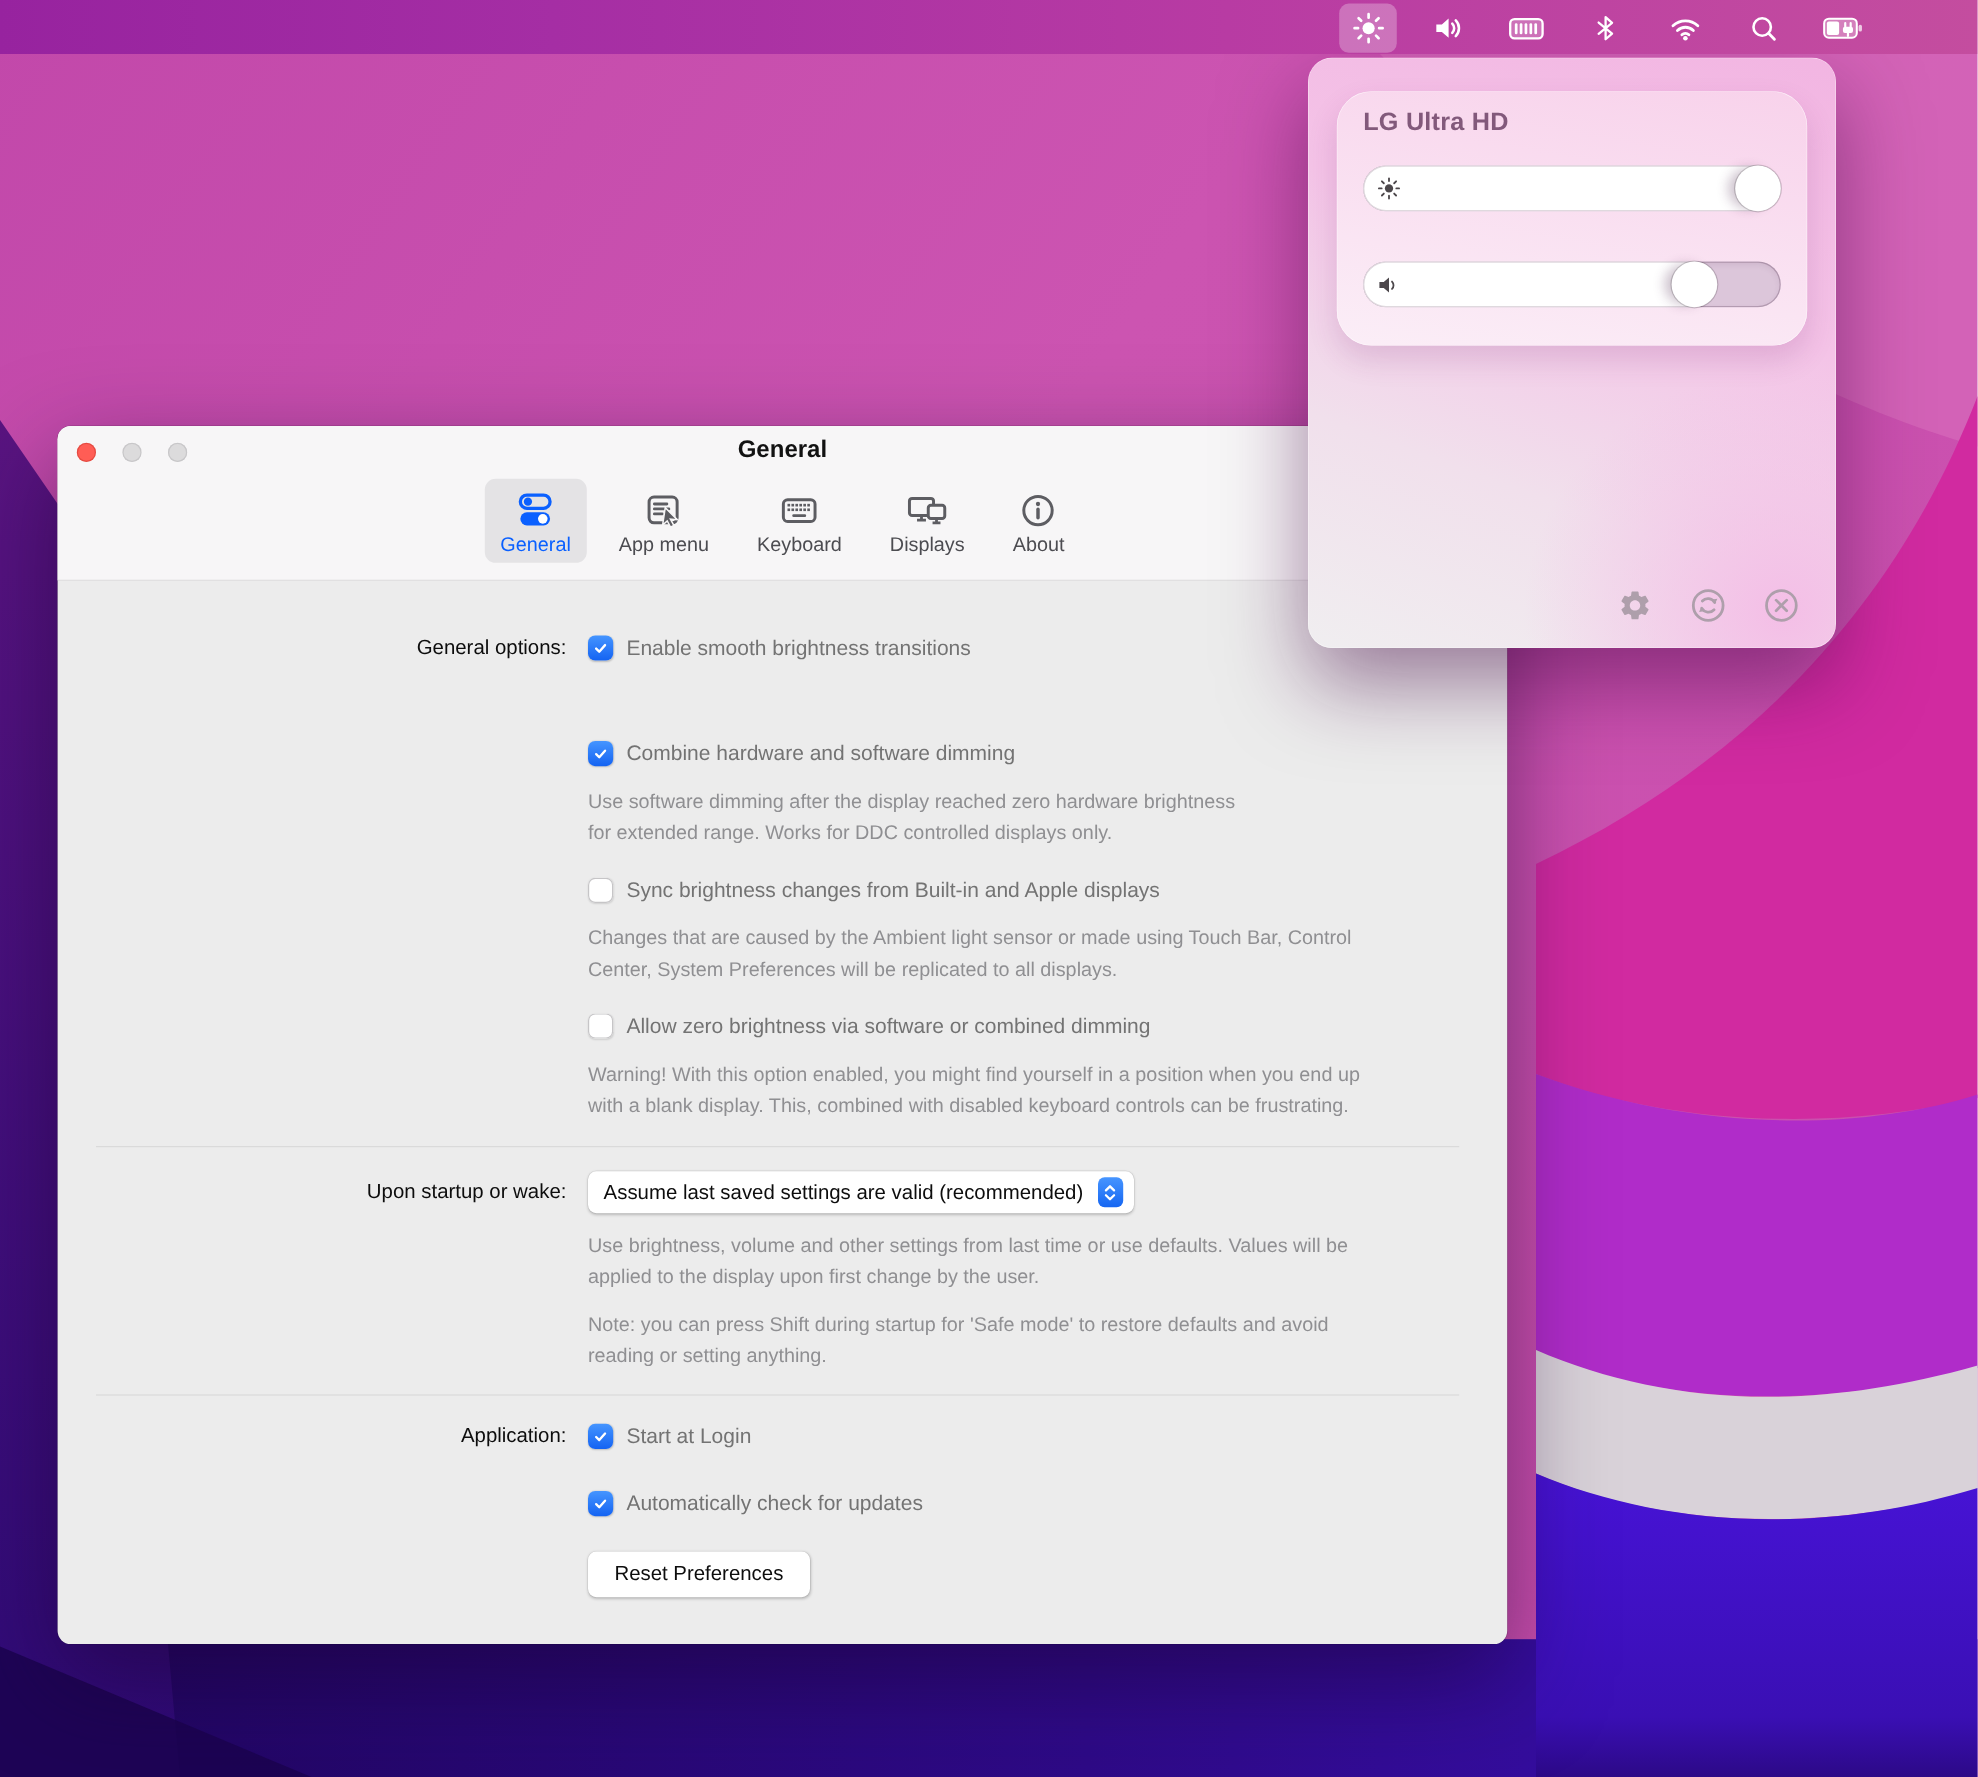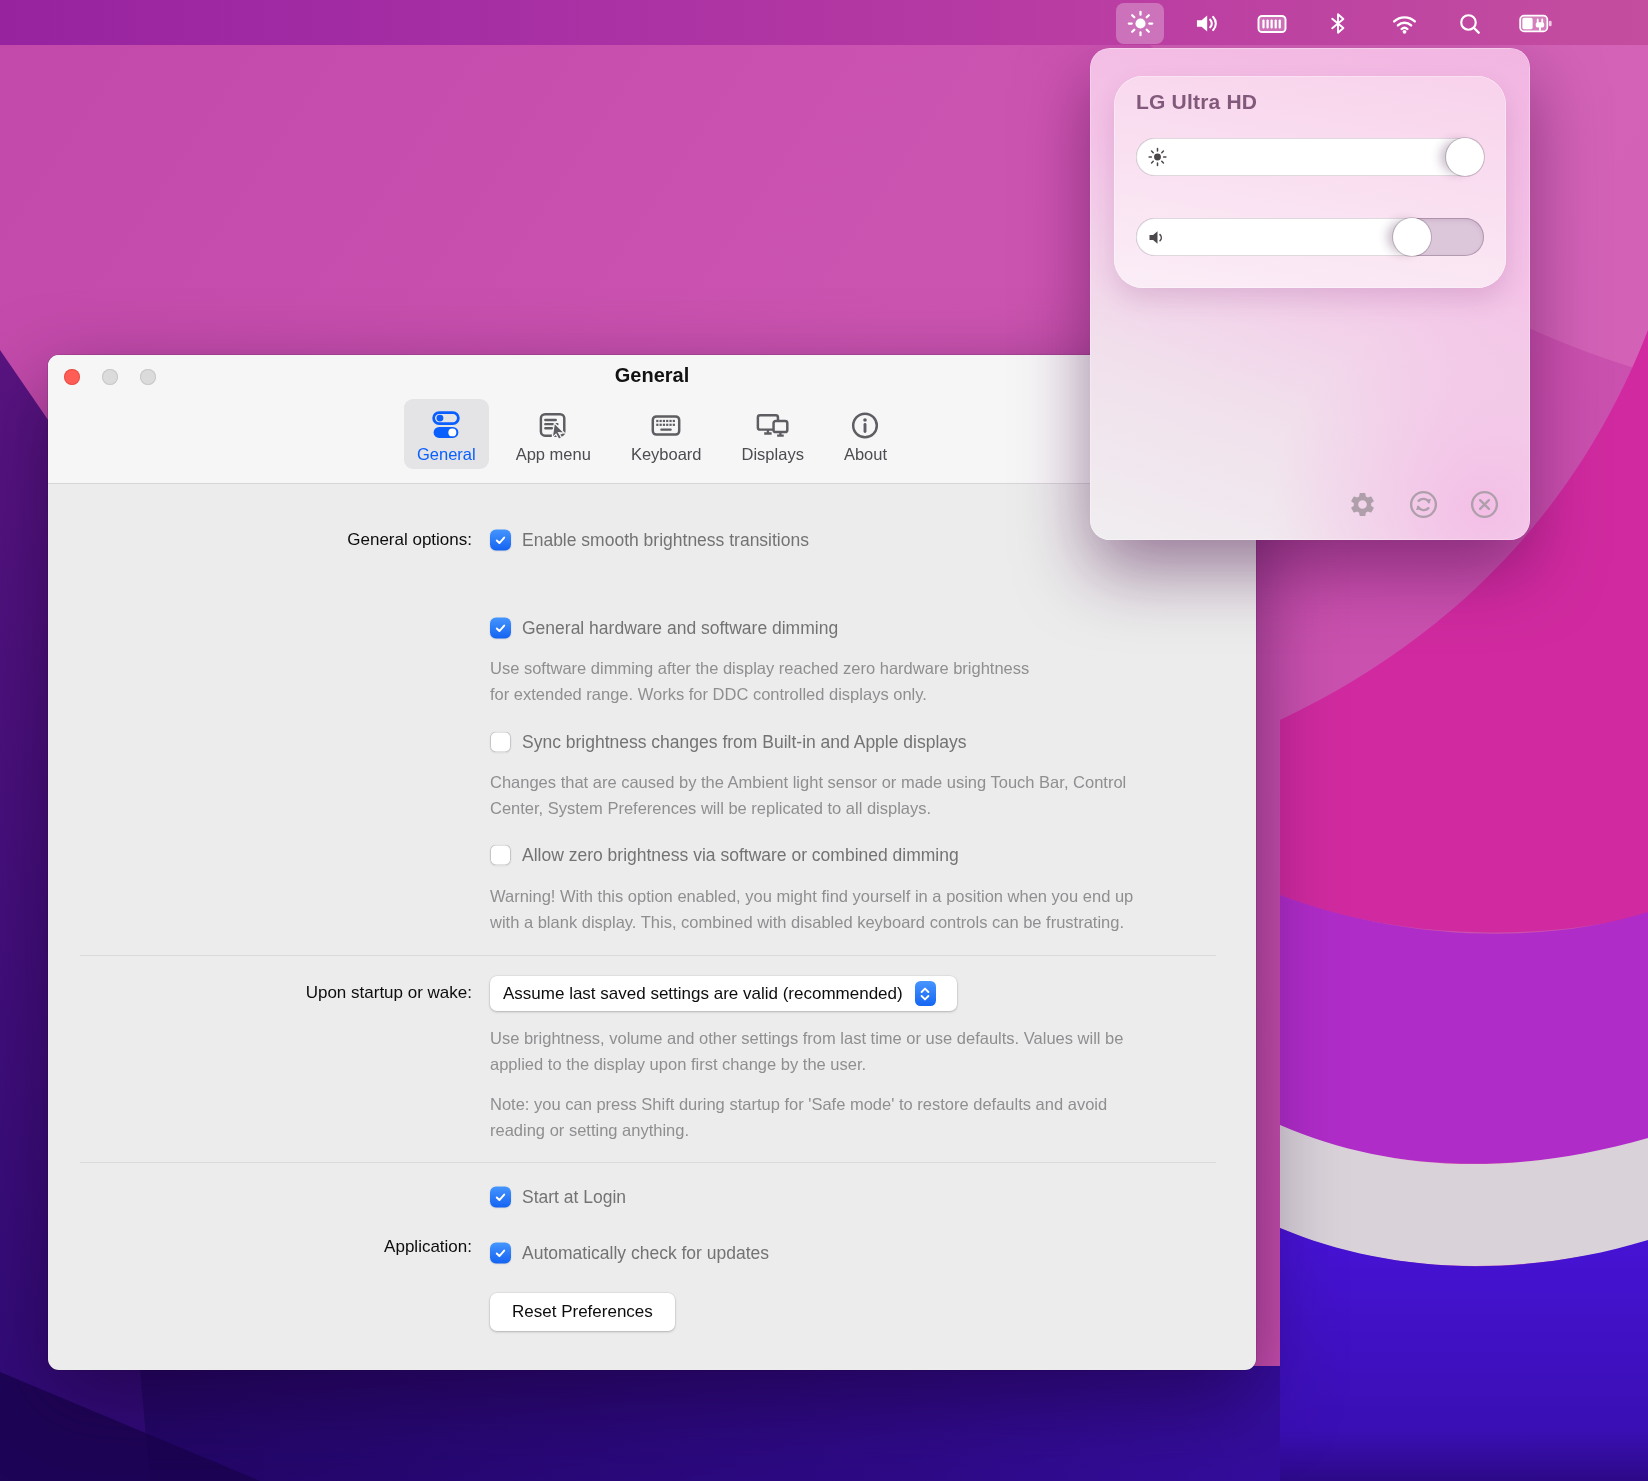--- a/index.html
+++ b/index.html
@@ -50,21 +50,21 @@
   .checkbox{width:21px;height:21px;border-radius:6px;background:#fff;flex:0 0 auto;
     box-shadow:inset 0 0 0 1px #c6c5c7, 0 .5px 1.5px rgba(0,0,0,.12);
     display:flex;align-items:center;justify-content:center;}
   .checkbox svg{display:none;}
   .checkbox.checked{background:linear-gradient(#4595ff,#1463f2);box-shadow:0 .5px 1.5px rgba(0,0,0,.2);}
   .checkbox.checked svg{display:block;}
   .desc{position:absolute;left:442px;color:#8f8f92;font-size:16.5px;line-height:26px;white-space:pre-line;}
   .sep{position:absolute;left:32px;right:40px;height:1px;background:#dadada;}
 
   .popup{position:absolute;left:442px;top:621px;height:35px;display:inline-flex;align-items:center;
-    background:#fff;border-radius:7px;padding:0 21px 0 13px;font-size:17px;color:#0d0d0d;
+    background:#fff;border-radius:7px;padding:0 9px 0 13px;font-size:17px;color:#0d0d0d;
     box-shadow:0 1px 2.5px rgba(0,0,0,.22), 0 0 0 .5px rgba(0,0,0,.07);}
   .popup .chev{width:21px;height:25px;margin-left:12px;border-radius:5.5px;
     background:linear-gradient(#4795ff,#1566f2);display:flex;align-items:center;justify-content:center;}
   .btn{position:absolute;left:442px;top:938px;height:38px;padding:0 22px;background:#fff;
     border-radius:7px;font-size:17px;color:#0d0d0d;display:inline-flex;align-items:center;
     box-shadow:0 1px 2.5px rgba(0,0,0,.22), 0 0 0 .5px rgba(0,0,0,.07);}
 
   
   .popover{position:absolute;left:1090px;top:48px;width:440px;height:492px;border-radius:20px;
     background:
@@ -215,21 +215,21 @@
       </span>
       <span class="chklabel">Enable smooth brightness transitions</span>
     </div>
 
     <div class="chkrow" style="top:273px">
       <span class="checkbox checked">
         <svg width="13" height="13" viewBox="0 0 14 14" fill="none">
             <path d="M3 7.5l2.8 2.8L11 4.4" stroke="#fff" stroke-width="2.1" stroke-linecap="round" stroke-linejoin="round"></path>
           </svg>
       </span>
-      <span class="chklabel">General hardware and software dimming</span>
+      <span class="chklabel">Combine hardware and software dimming</span>
     </div>
     <div class="desc" style="top:300px">Use software dimming after the display reached zero hardware brightness
 for extended range. Works for DDC controlled displays only.</div>
 
     <div class="chkrow" style="top:387px">
       <span class="checkbox">
         
       </span>
       <span class="chklabel">Sync brightness changes from Built-in and Apple displays</span>
     </div>
@@ -257,21 +257,21 @@
         </svg>
       </span>
     </div>
     <div class="desc" style="top:670px">Use brightness, volume and other settings from last time or use defaults. Values will be
 applied to the display upon first change by the user.</div>
     <div class="desc" style="top:736px">Note: you can press Shift during startup for 'Safe mode' to restore defaults and avoid
 reading or setting anything.</div>
 
     <div class="sep" style="top:807px"></div>
 
-    <div class="flabel" style="top:892px">Application:</div>
+    <div class="flabel" style="top:842px">Application:</div>
     <div class="chkrow" style="top:842px">
       <span class="checkbox checked">
         <svg width="13" height="13" viewBox="0 0 14 14" fill="none">
             <path d="M3 7.5l2.8 2.8L11 4.4" stroke="#fff" stroke-width="2.1" stroke-linecap="round" stroke-linejoin="round"></path>
           </svg>
       </span>
       <span class="chklabel">Start at Login</span>
     </div>
     <div class="chkrow" style="top:898px">
       <span class="checkbox checked">

